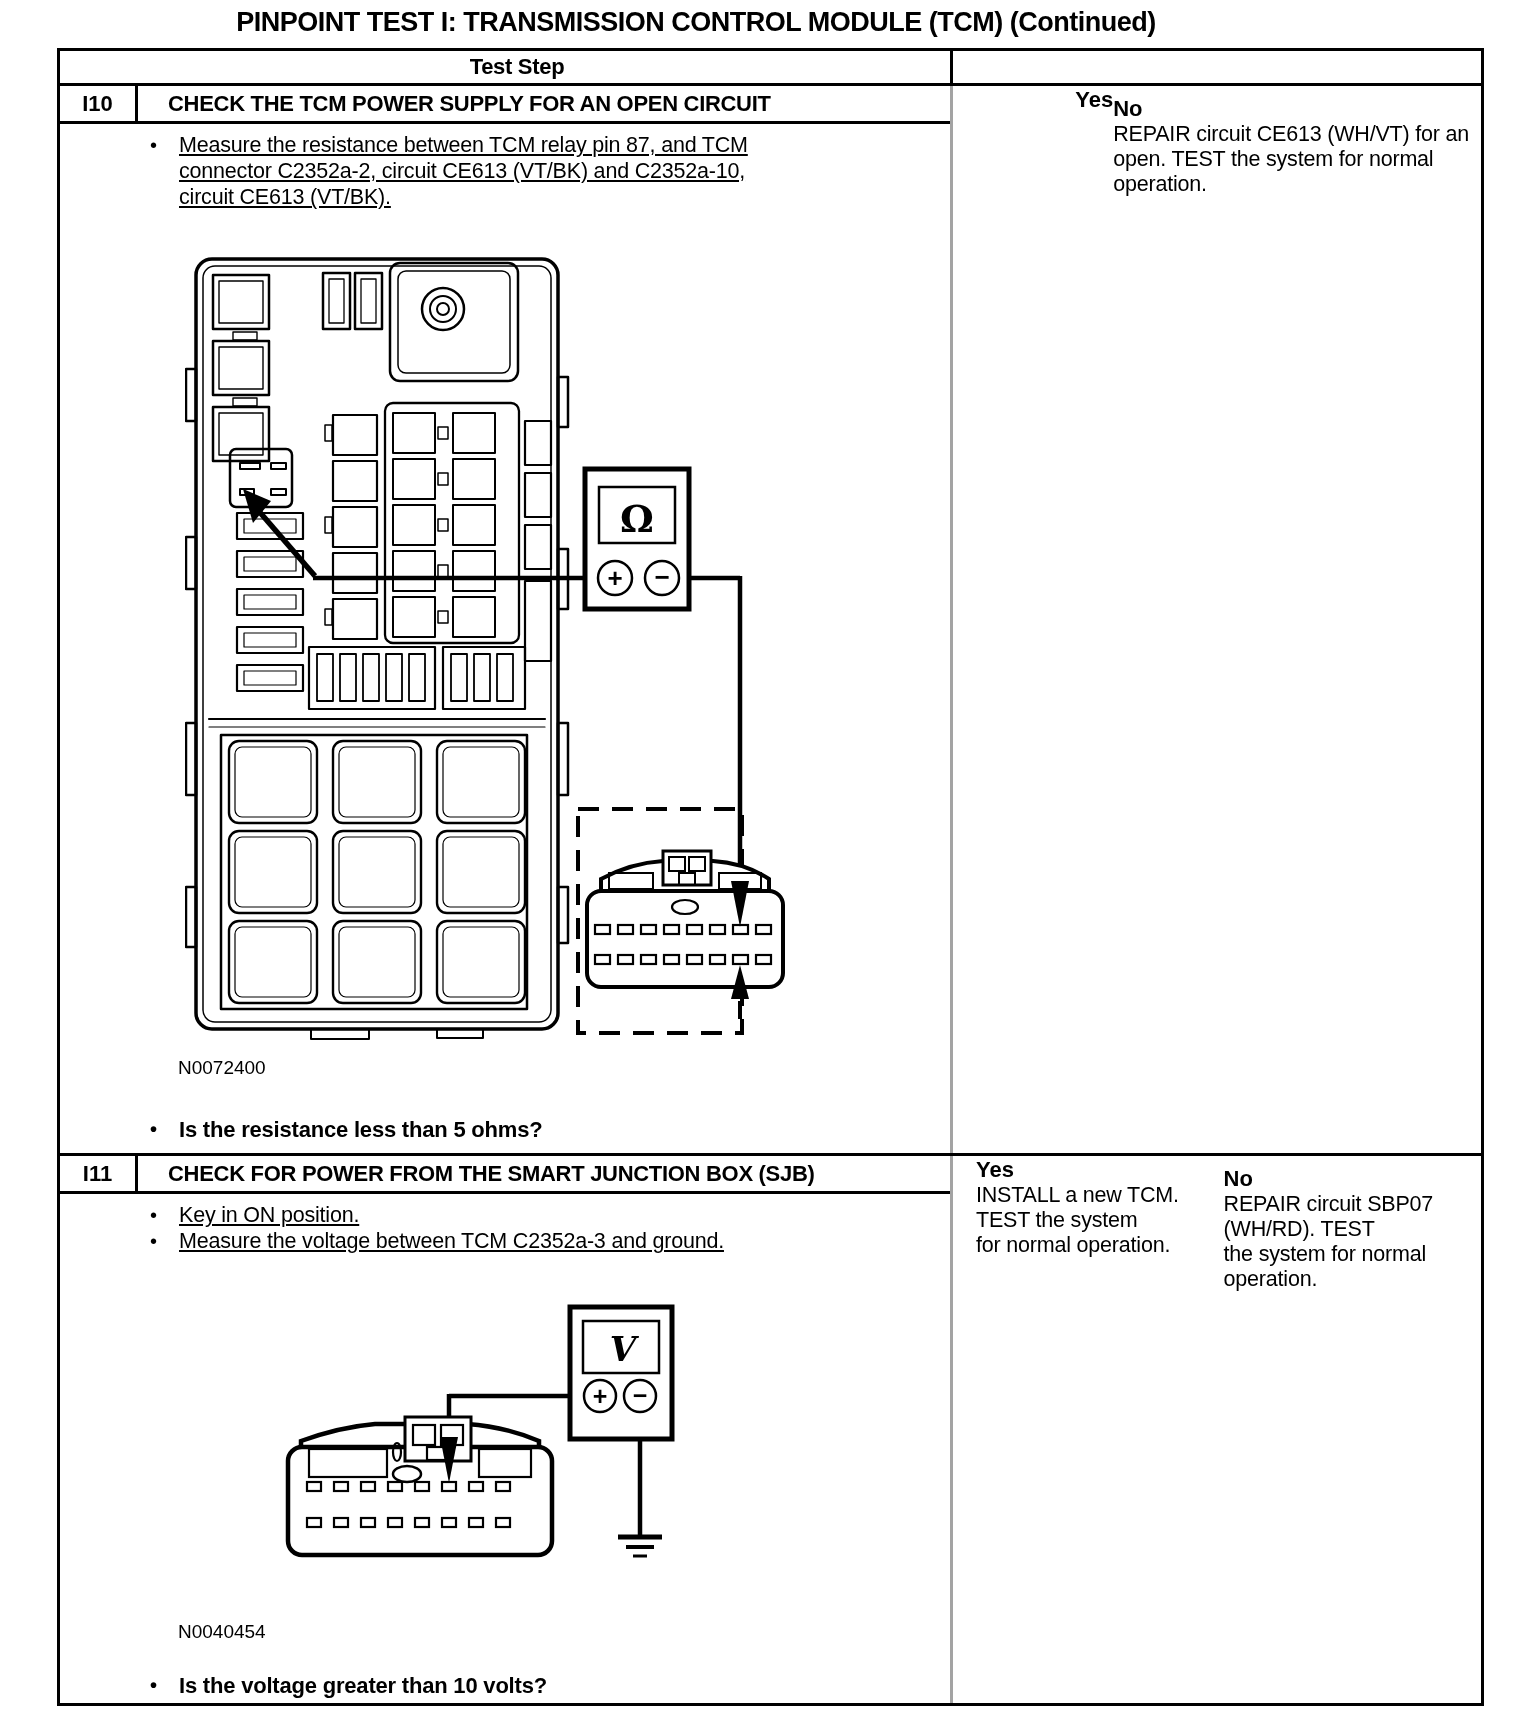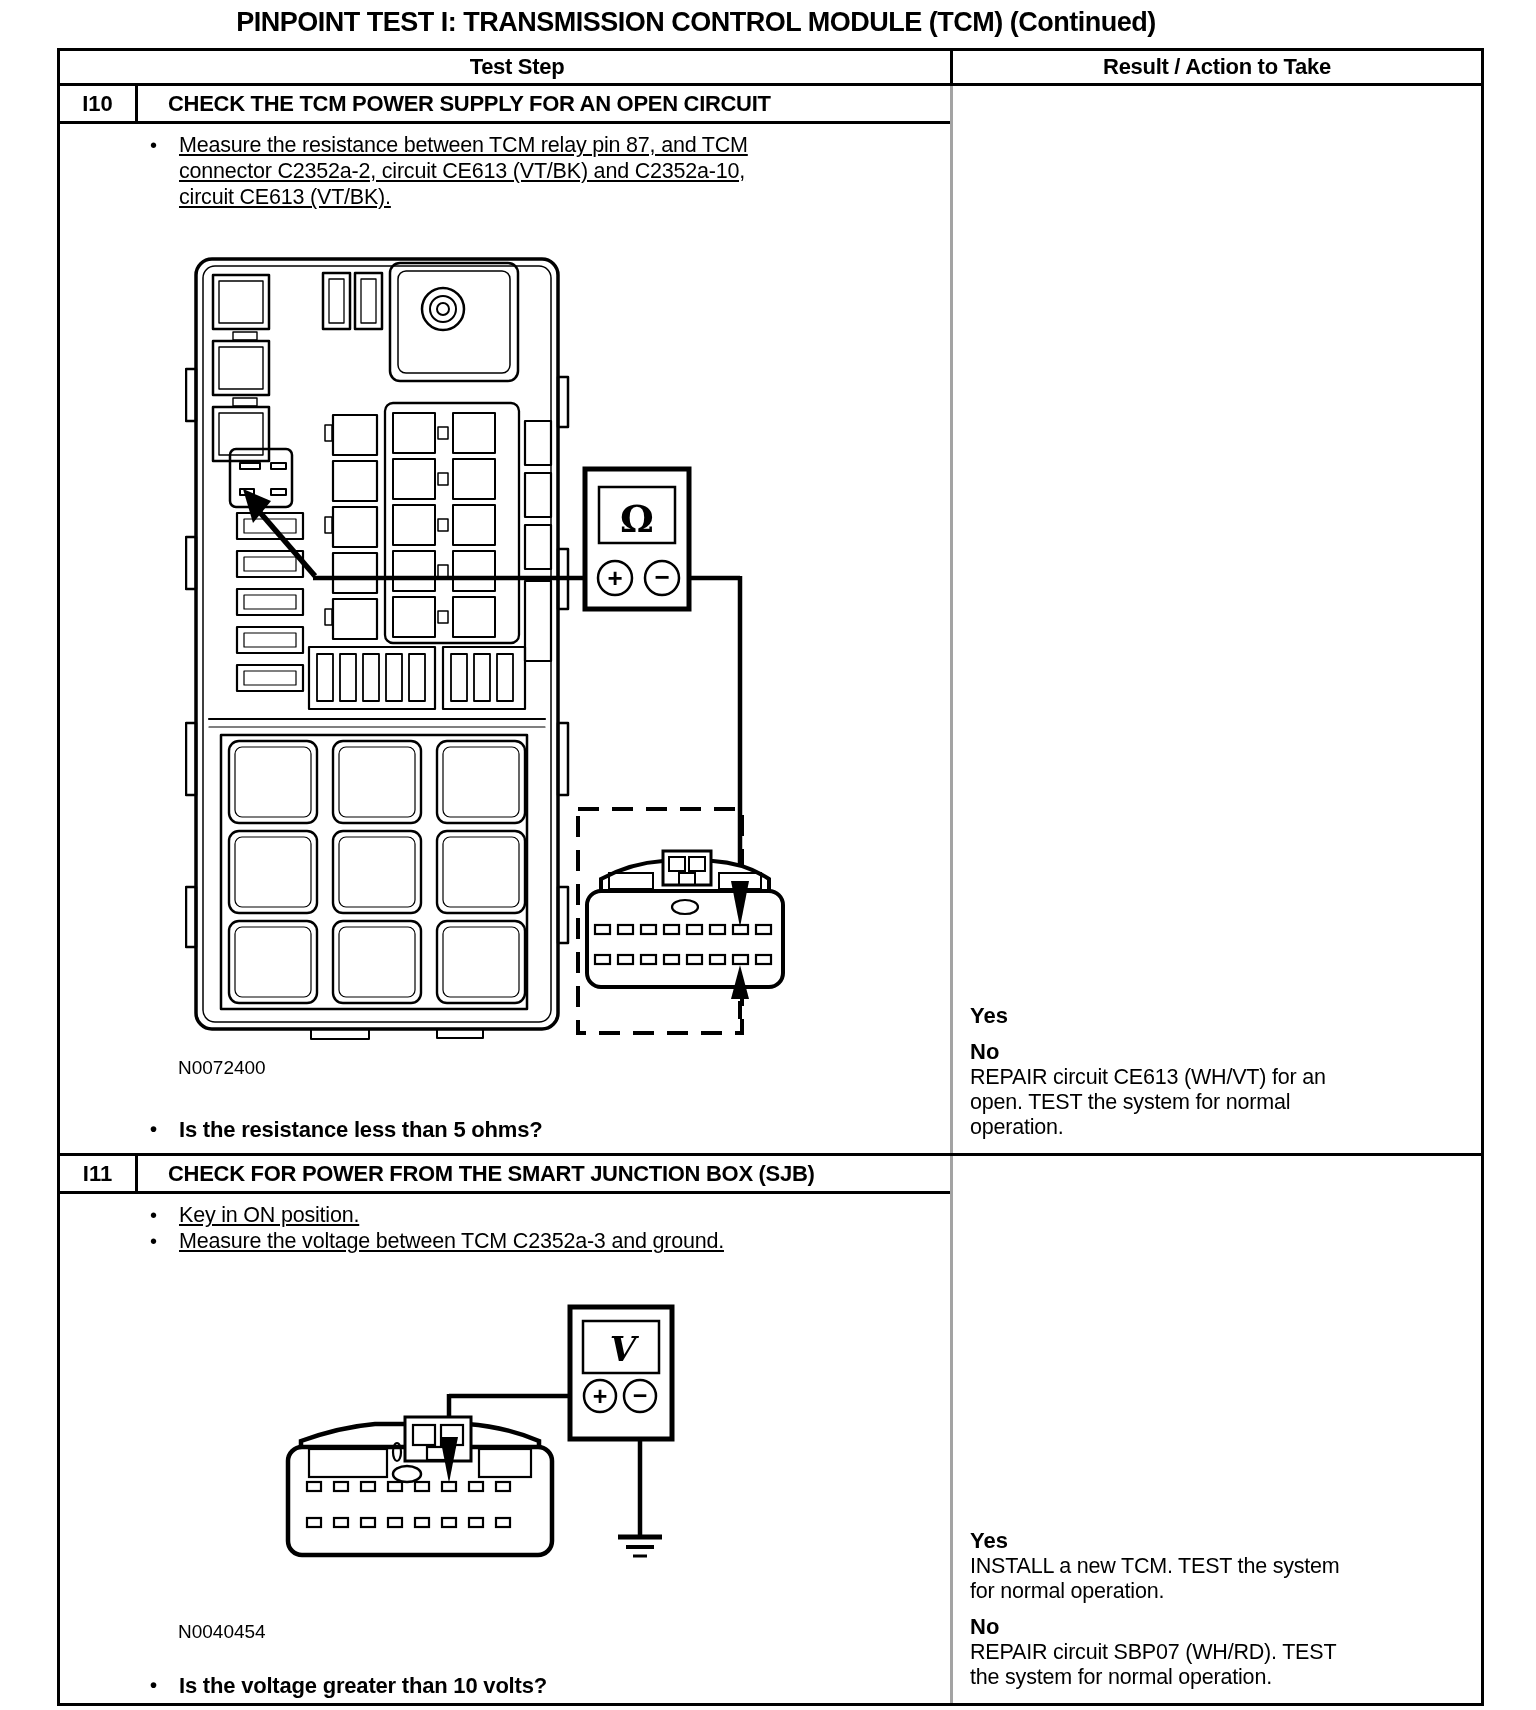--- a/index.html
+++ b/index.html
@@ -59,22 +59,22 @@
   #fig1-id { top:933px; }
   #fig2-id { top:427px; }
 
   .question-row { position:absolute; left:90px; display:flex; font-weight:bold; }
   #i10-question { top:992px; }
   #i11-question { top:478px; }
   .question-row .qtext { font-size:22px; line-height:27px; letter-spacing:-0.2px; }
   .question-row .dot { line-height:27px; }
 
   .actions {
-    display:flex; flex-direction:column; justify-content:flex-end;
-    padding:0 12px 13px 17px; font-size:21.5px; line-height:25px;
+    display:flex; flex-direction:row; justify-content:flex-end;
+    padding:0 12px 13px 23px; font-size:21.5px; line-height:25px;
   }
   .action-group + .action-group { margin-top:9px; }
   .action-label { font-weight:bold; font-size:22px; line-height:27px; }
   .action-text { letter-spacing:-0.2px; }
   .b { font-weight:bold; }
 
   svg { display:block; }
   svg text { font-family:"Liberation Sans", sans-serif; }
   .meter-symbol { font-family:"DejaVu Serif", serif; font-weight:bold; }
   .meter-symbol.volt { font-style:italic; }
@@ -84,21 +84,20 @@
 <body>
 
 <div class="page">
 
   <div class="doc-title">PINPOINT TEST I: TRANSMISSION CONTROL MODULE (TCM) (Continued)</div>
 
   <div class="pp-table">
 
     <div class="thead">
       <div class="th left">Test Step</div>
-      <div class="th">Result / Action to Take</div>
     </div>
 
     <div class="step">
       <div class="step-left">
         <div class="step-titlebar">
           <div class="step-id">I10</div>
           <div class="step-name">CHECK THE TCM POWER SUPPLY FOR AN OPEN CIRCUIT</div>
         </div>
         <div class="step-body" id="i10-body">
           <div class="bullets">

